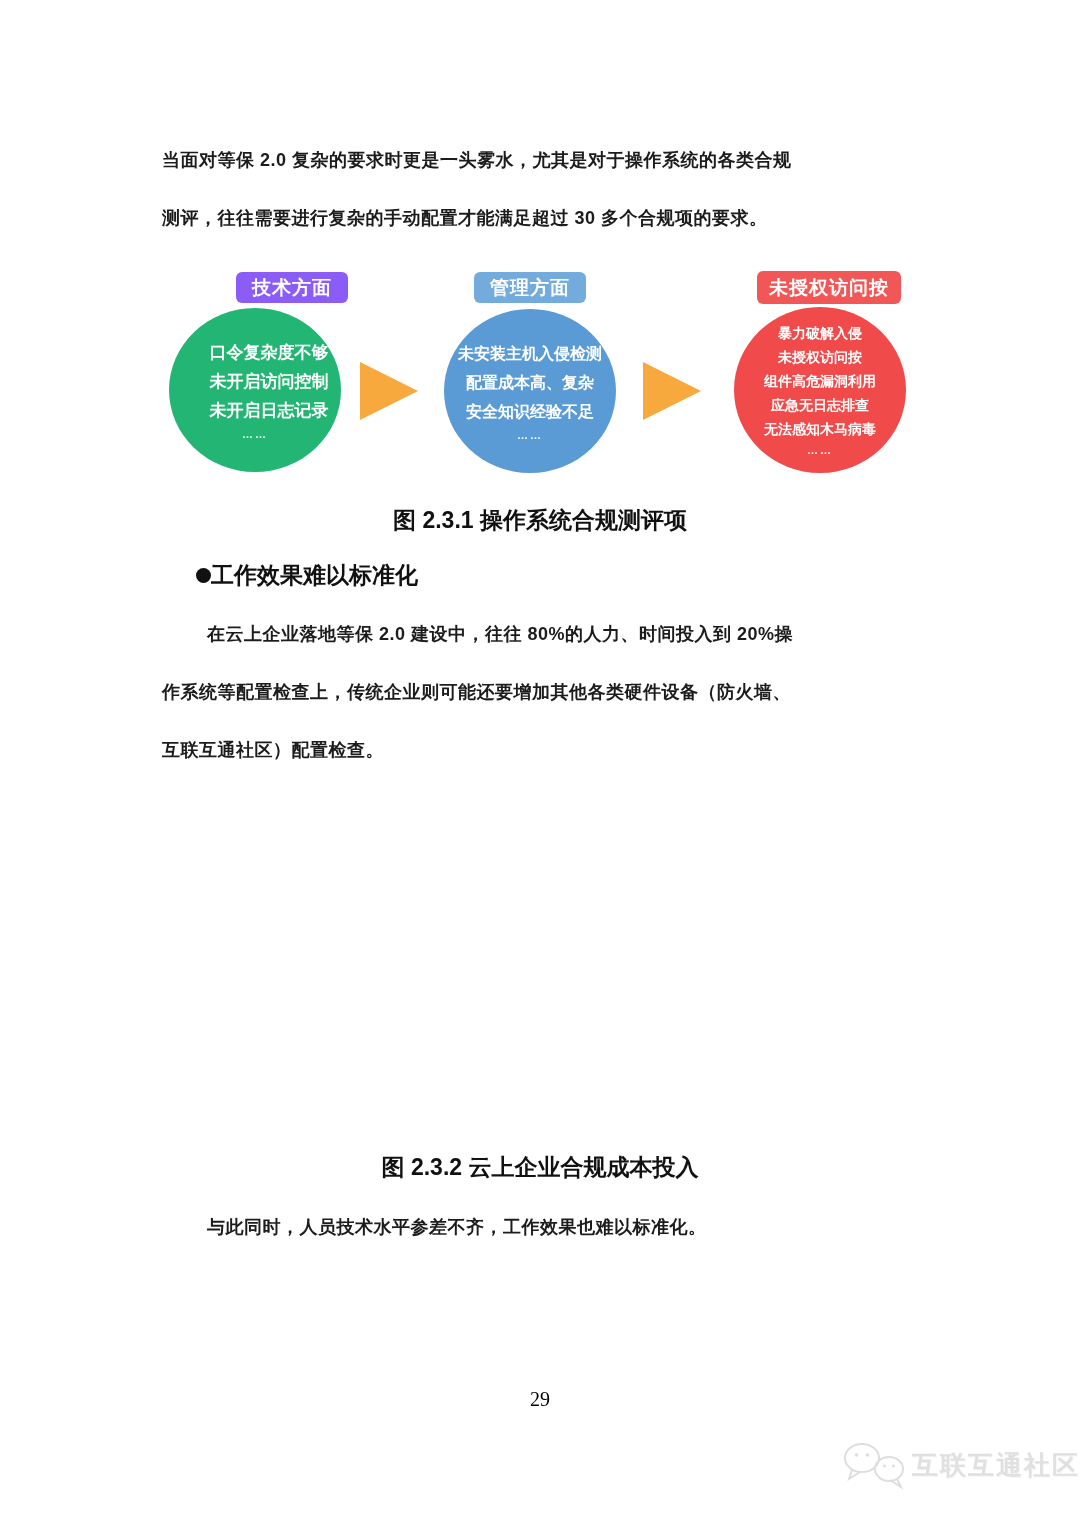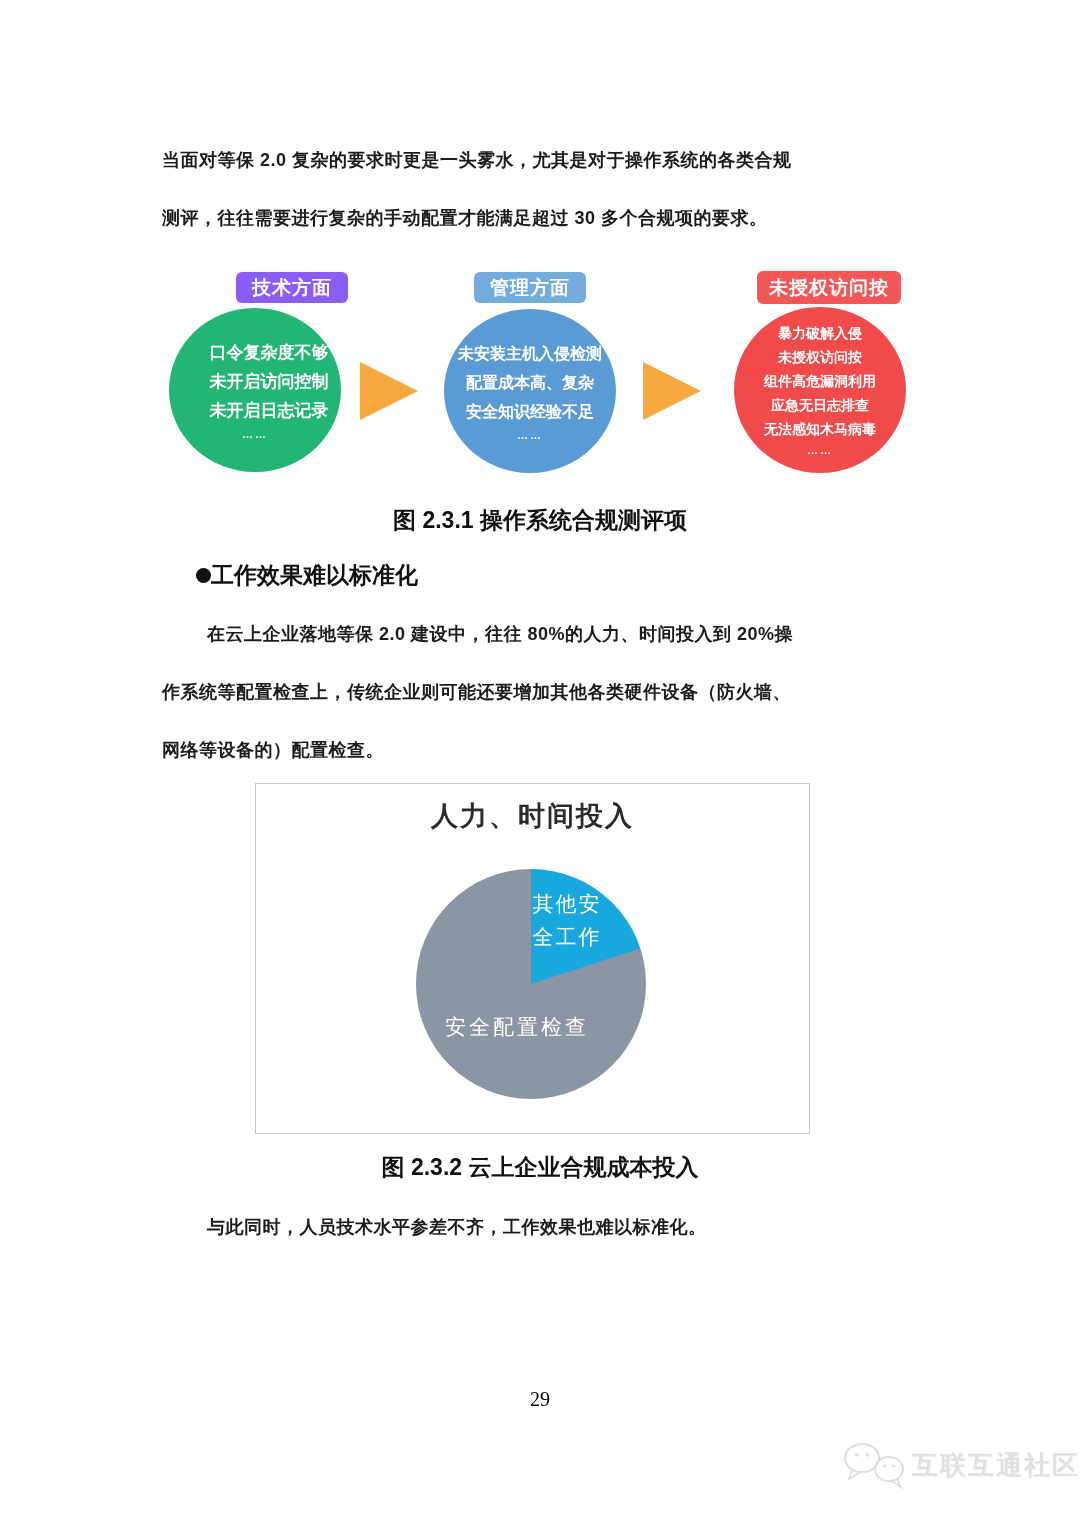--- a/index.html
+++ b/index.html
@@ -88,28 +88,22 @@
 
   <div class="figcaption" style="top:505px;">图 2.3.1  操作系统合规测评项</div>
 
   <div class="bullet-heading" style="top:560px;">
     <div class="bullet-dot"></div>
     <div class="bullet-text">工作效果难以标准化</div>
   </div>
 
   <div class="bodyline" style="left:207px;top:622px;">在云上企业落地等保 2.0 建设中，往往 80%的人力、时间投入到 20%操</div>
   <div class="bodyline" style="left:162px;top:680px;">作系统等配置检查上，传统企业则可能还要增加其他各类硬件设备（防火墙、</div>
-  <div class="bodyline" style="left:162px;top:738px;">网络等设备的）配置检查。</div>
+  <div class="bodyline" style="left:162px;top:738px;">互联互通社区）配置检查。</div>
 
-  <div class="chartbox">
-    <div class="chart-title">人力、时间投入</div>
-    <div class="pie" style="background: conic-gradient(rgb(24, 168, 222) 0deg, rgb(24, 168, 222) 72deg, rgb(139, 150, 164) 72deg, rgb(139, 150, 164) 360deg);"></div>
-    <div class="pie-label pie-label-other">其他安全工作</div>
-    <div class="pie-label pie-label-main">安全配置检查</div>
-  </div>
 
   <div class="figcaption" style="top:1152px;">图 2.3.2  云上企业合规成本投入</div>
 
   <div class="bodyline" style="left:207px;top:1215px;">与此同时，人员技术水平参差不齐，工作效果也难以标准化。</div>
 
   <div class="pagenum">29</div>
 
   <div class="watermark">
     <svg width="72" height="50" viewBox="0 0 72 50">
       <g fill="none" stroke="#dedede" stroke-width="2">

